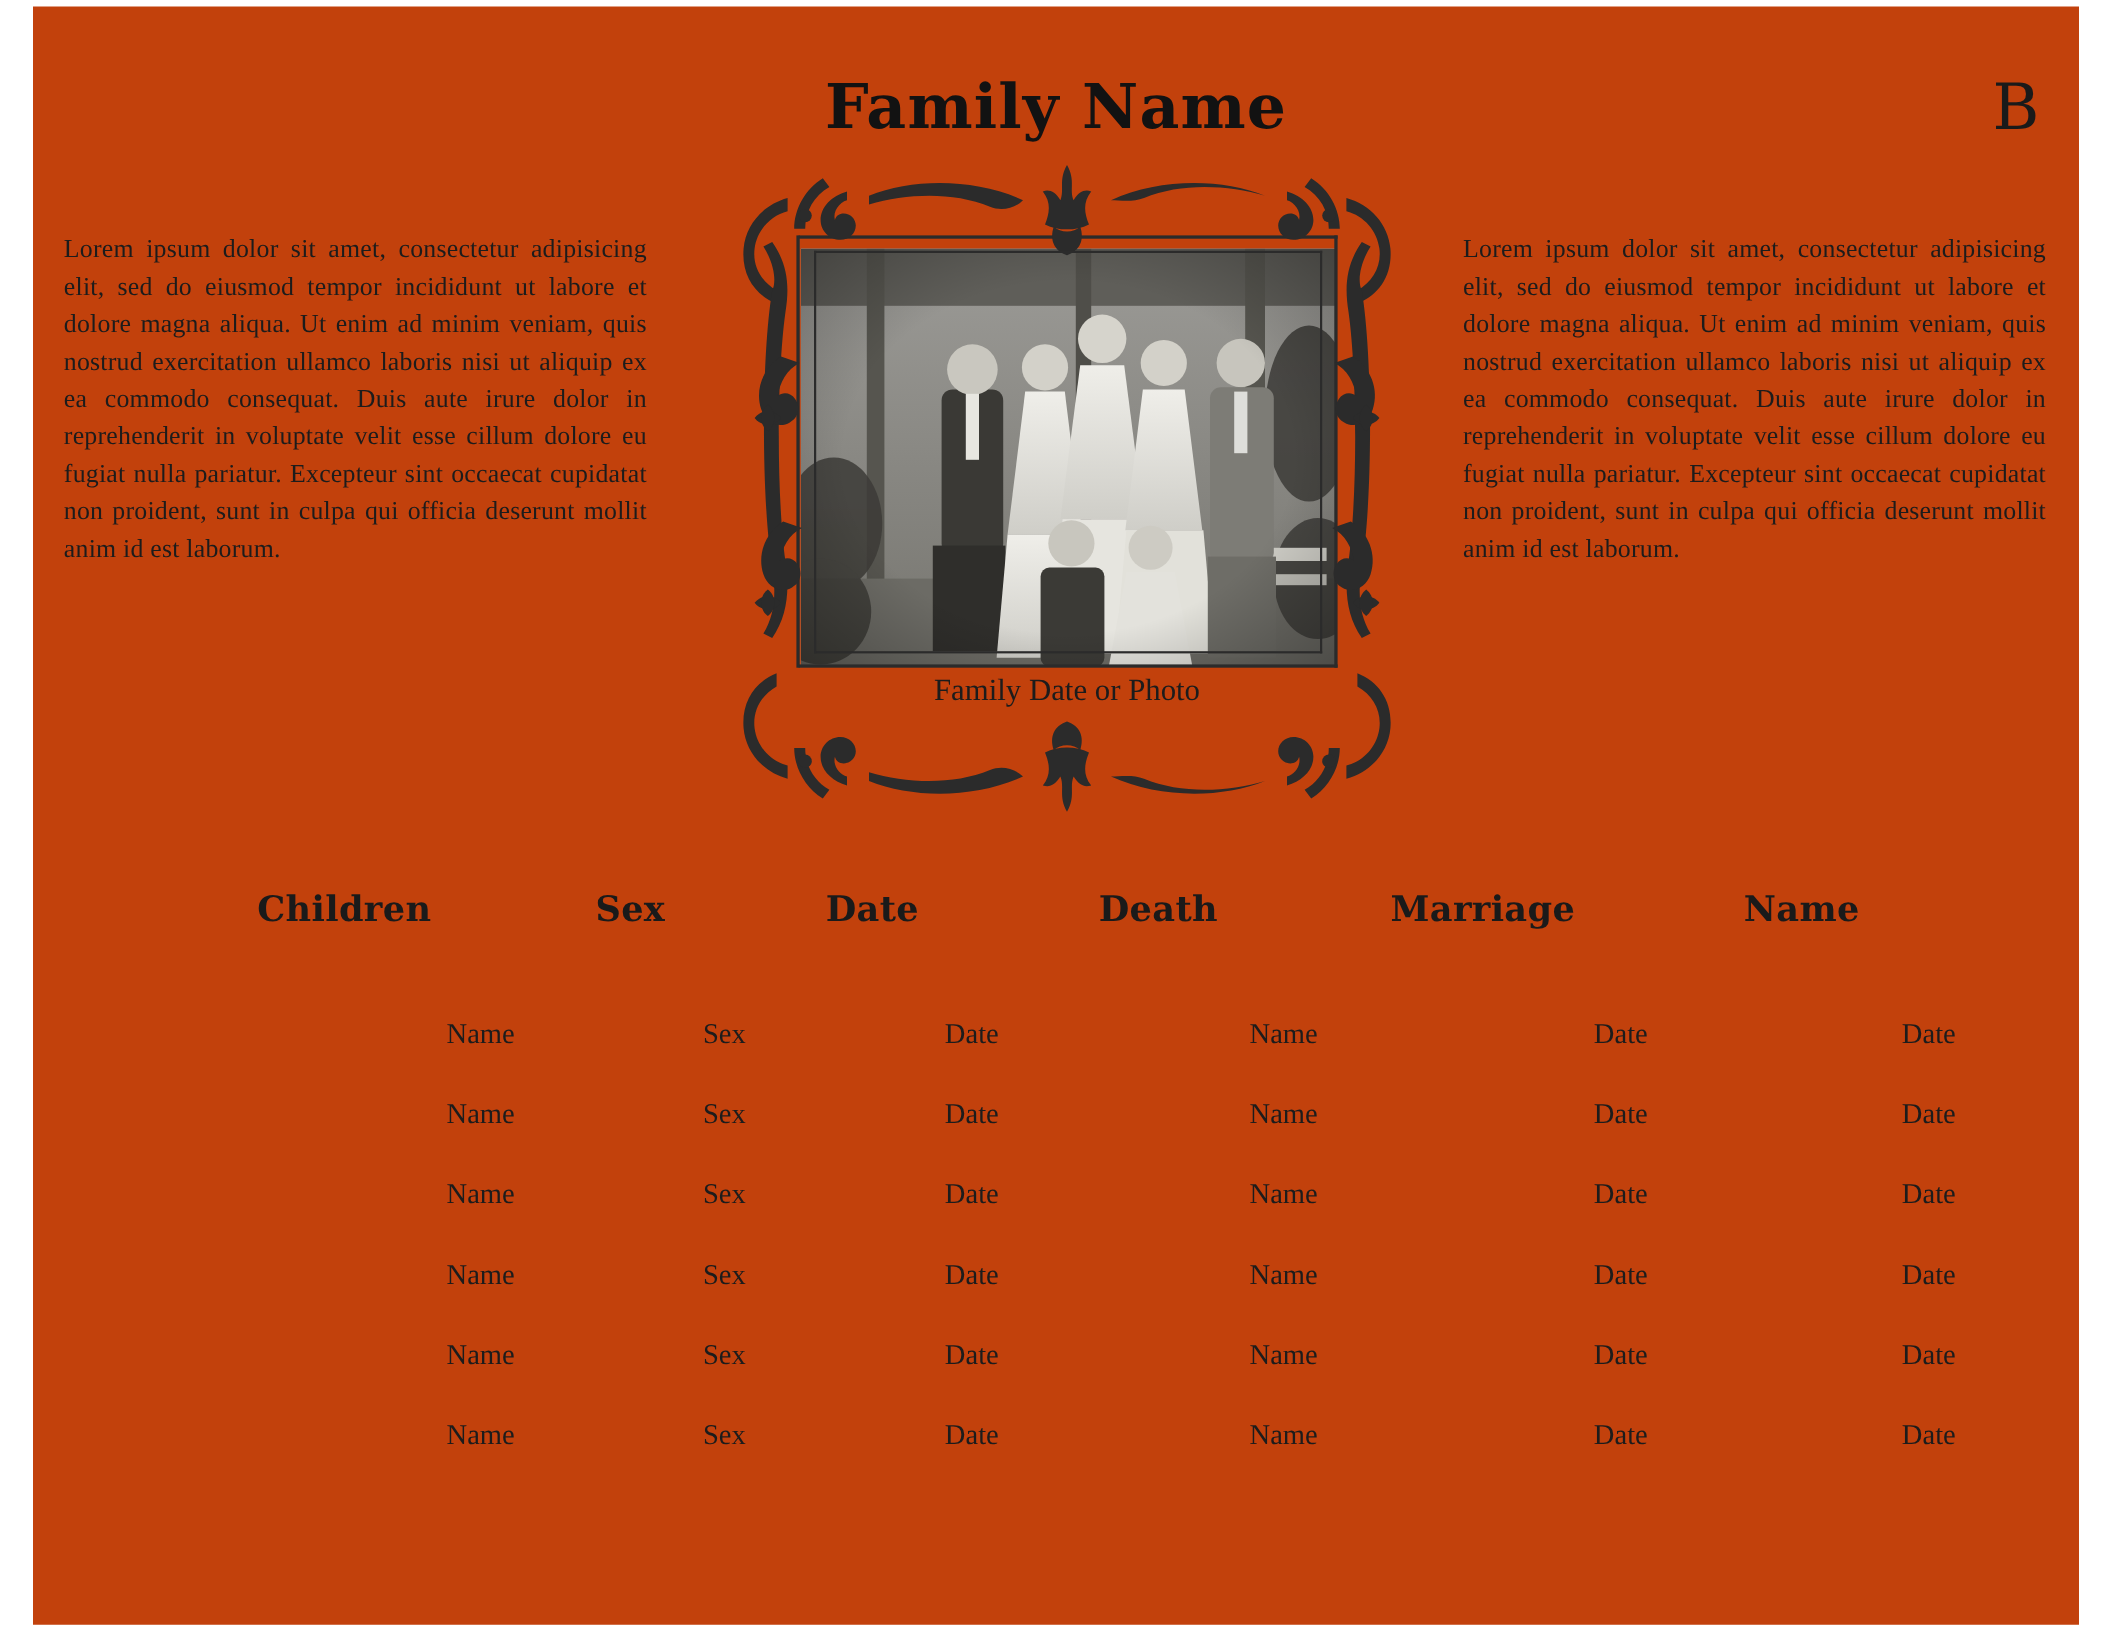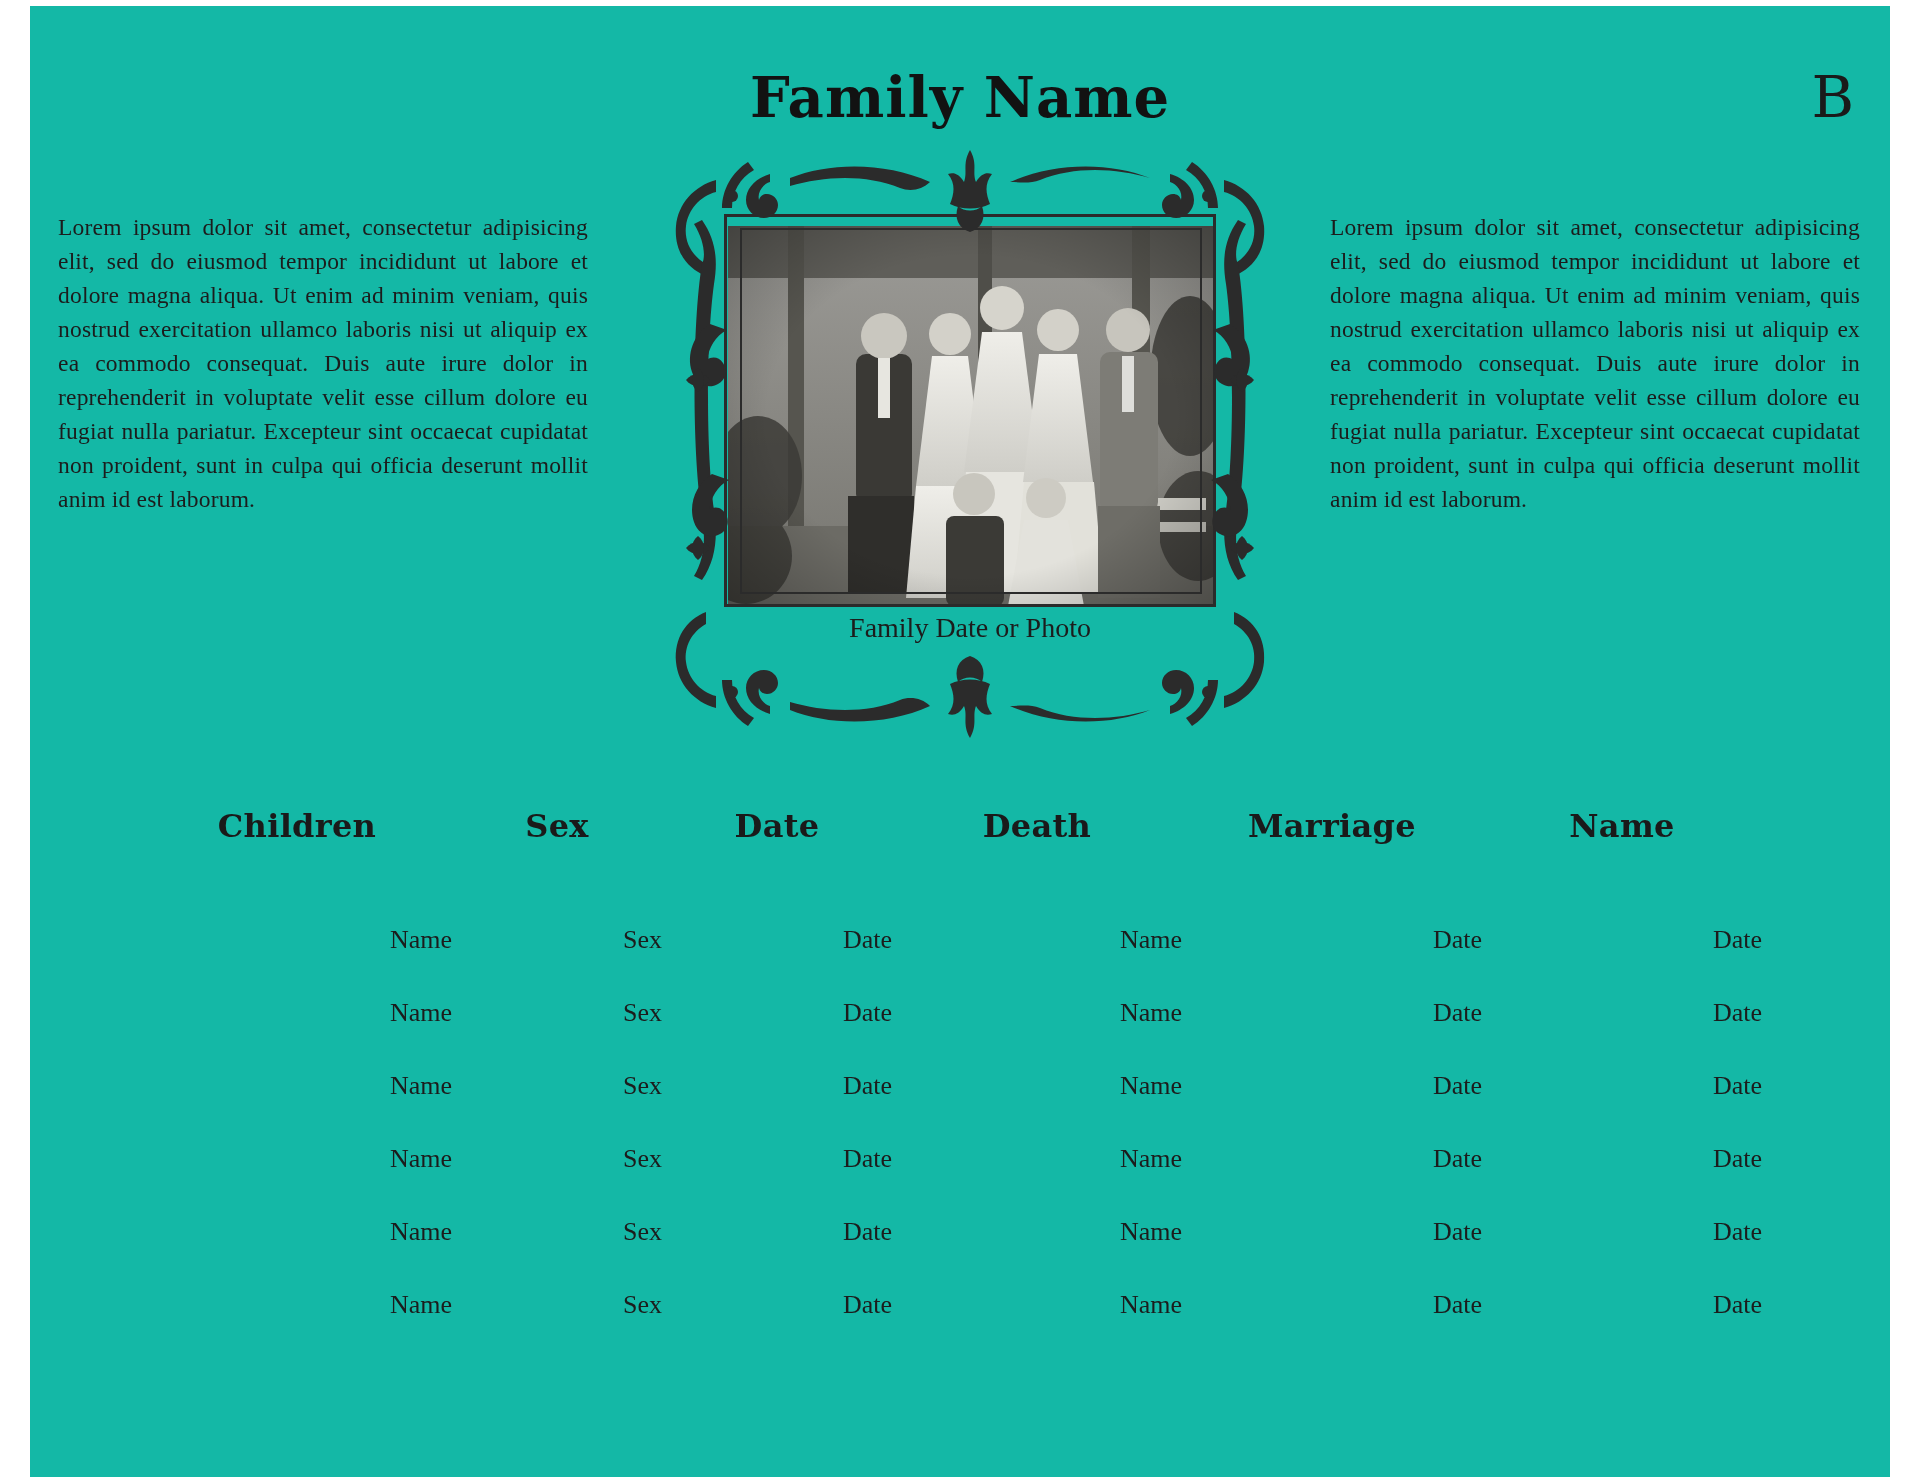--- a/index.html
+++ b/index.html
@@ -9,21 +9,21 @@
     height: 1483px;
     background: #ffffff;
     font-family: "Liberation Serif", serif;
     overflow: hidden;
   }
 
   #page {
     position: relative;
     width: 1920px;
     height: 1483px;
-    background: #14b8a6;
+    background: #c2410c;
     border-left: 30px solid #ffffff;
     border-right: 30px solid #ffffff;
     border-top: 6px solid #ffffff;
     border-bottom: 6px solid #ffffff;
   }
 
   
   .page-title {
     position: absolute;
     top: 58px;
@@ -90,21 +90,21 @@
     font-size: 28px;
     color: #1c1c1c;
   }
 
   
   .ph-svg { display:block; width:100%; height:100%; }
 
   
   .table {
     position: absolute;
-    left: 112px;
+    left: 128px;
     top: 800px;
     width: 1620px;
   }
   .table table { width: 100%; border-collapse: collapse; }
   .table th {
     font-family: "DejaVu Serif", serif;
     font-weight: bold;
     font-size: 32px;
     color: #1a1a1a;
     padding-bottom: 58px;

